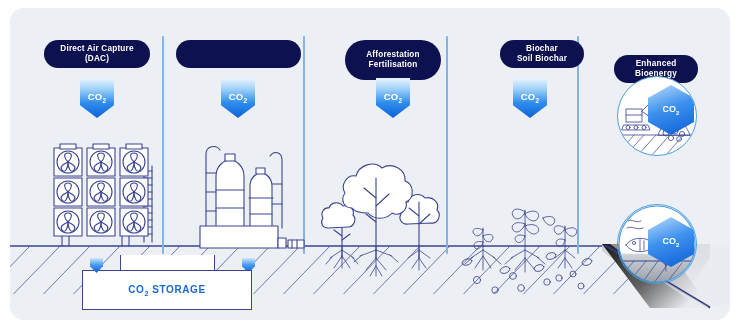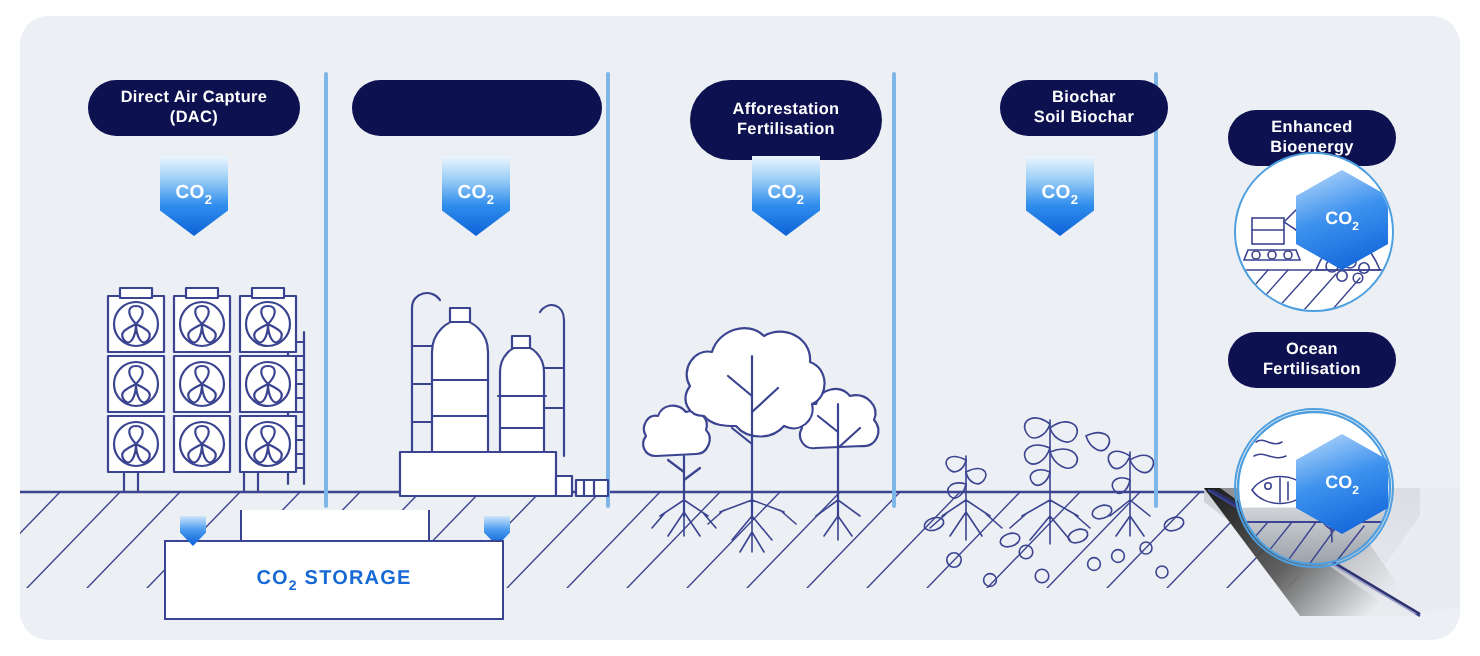--- a/index.html
+++ b/index.html
@@ -397,26 +397,20 @@
             <line x1="48" y1="78" x2="62" y2="62"></line>
             <line x1="60" y1="76" x2="72" y2="62"></line>
           </g>
         </g>
       </svg>
       <div class="hexco2" style="left:30px;top:8px;">
         <b><span>CO</span><sub>2</sub></b>
       </div>
     </div>
 
-    <div class="pill" style="left:604px;top:158px;width:84px;height:28px;">
-      <div>
-        <div>Ocean</div>
-        <div>Fertilisation</div>
-      </div>
-    </div>
 
     <div class="circ" style="left:607px;top:196px;background:transparent;">
       <svg width="78" height="78" viewBox="0 0 78 78" style="position:absolute;left:0;top:0;">
         <defs>
           <clipPath id="ocircle">
               <circle cx="39" cy="39" r="38"></circle>
             </clipPath>
           <linearGradient id="oceanfill" x1="0" y1="0" x2="0" y2="1">
             <stop offset="0%" stop-color="#ffffff"></stop>
             <stop offset="62%" stop-color="#ffffff"></stop>

